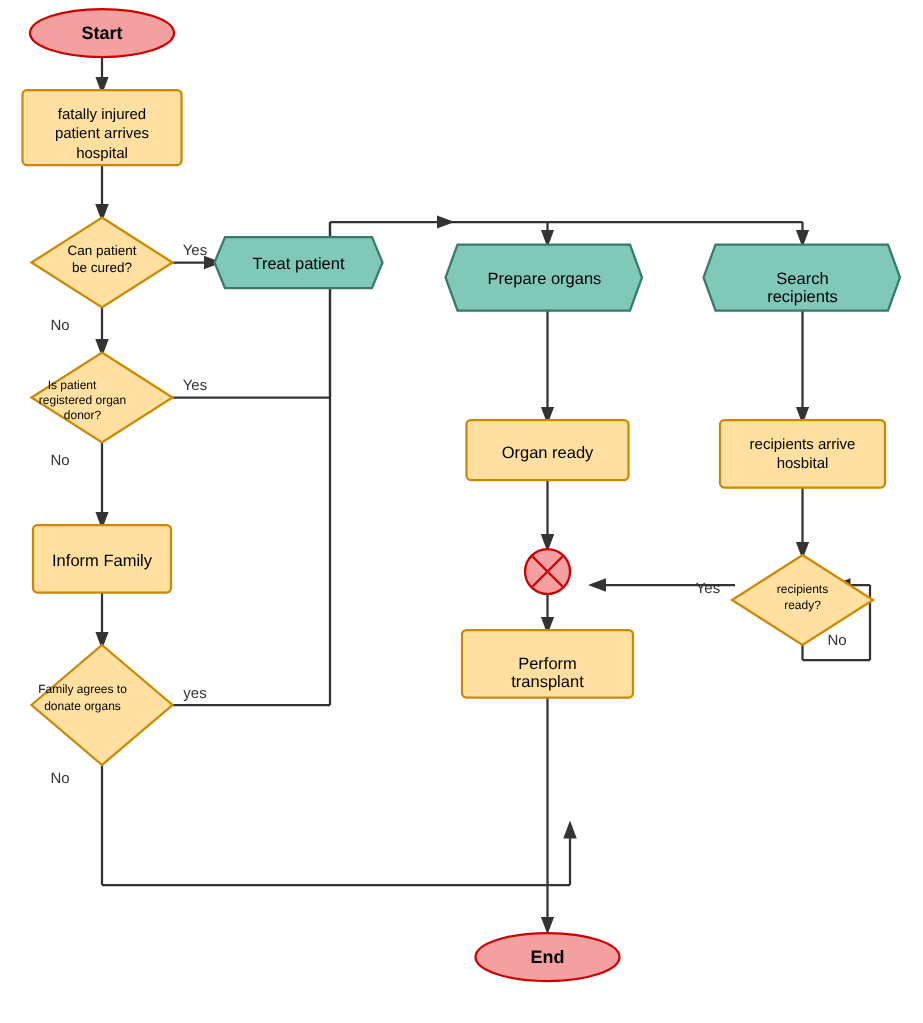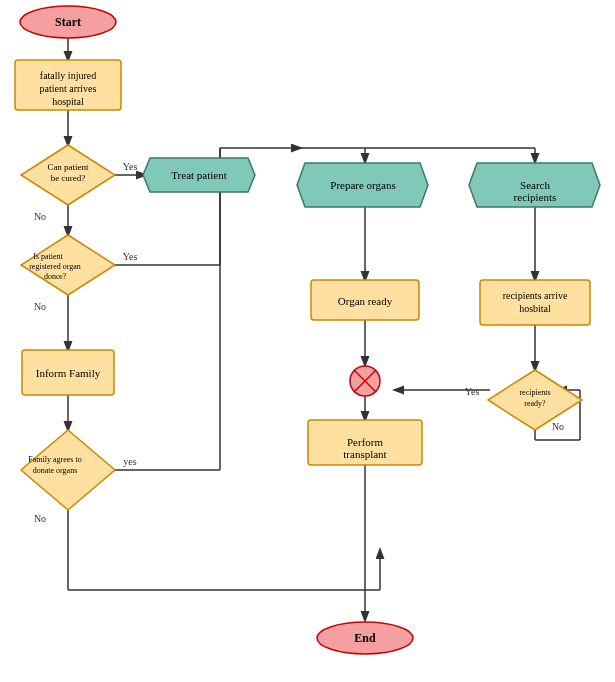--- a/index.html
+++ b/index.html
@@ -15,21 +15,20 @@
     svg {
       position: absolute;
       top: 0; left: 0;
       width: 615px;
       height: 682px;
     }
     .flowchart-container {
       position: relative;
       width: 585px;
       height: 682px;
-      font-family: Liberation Serif, serif;
     }
   </style>
 </head>
 <body>
 
 <div class="flowchart-container">
 <svg viewBox="0 0 615 682" xmlns="http://www.w3.org/2000/svg">
   <defs>
     <marker id="arrow" markerWidth="8" markerHeight="8" refX="6" refY="3" orient="auto">
       <path d="M0,0 L0,6 L8,3 z" fill="#333"></path>

